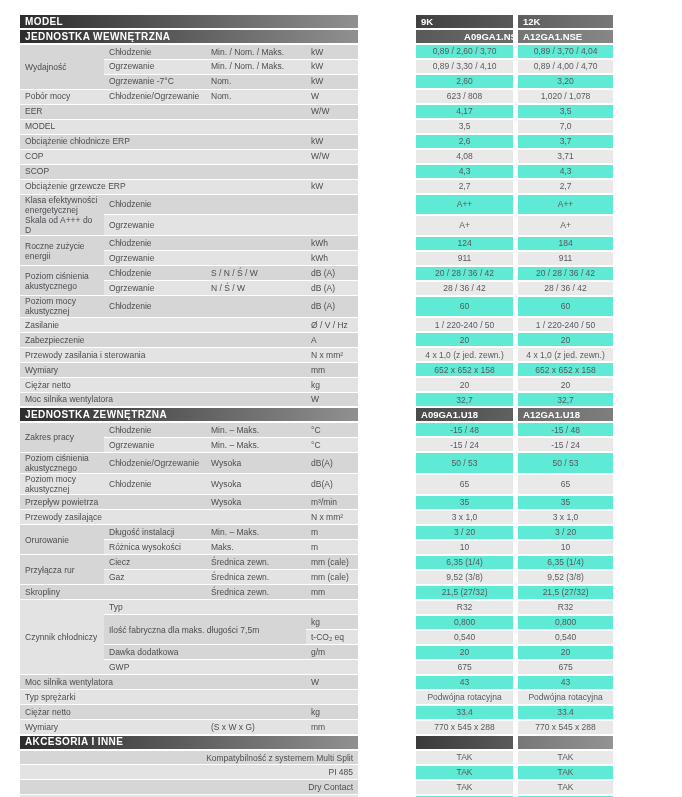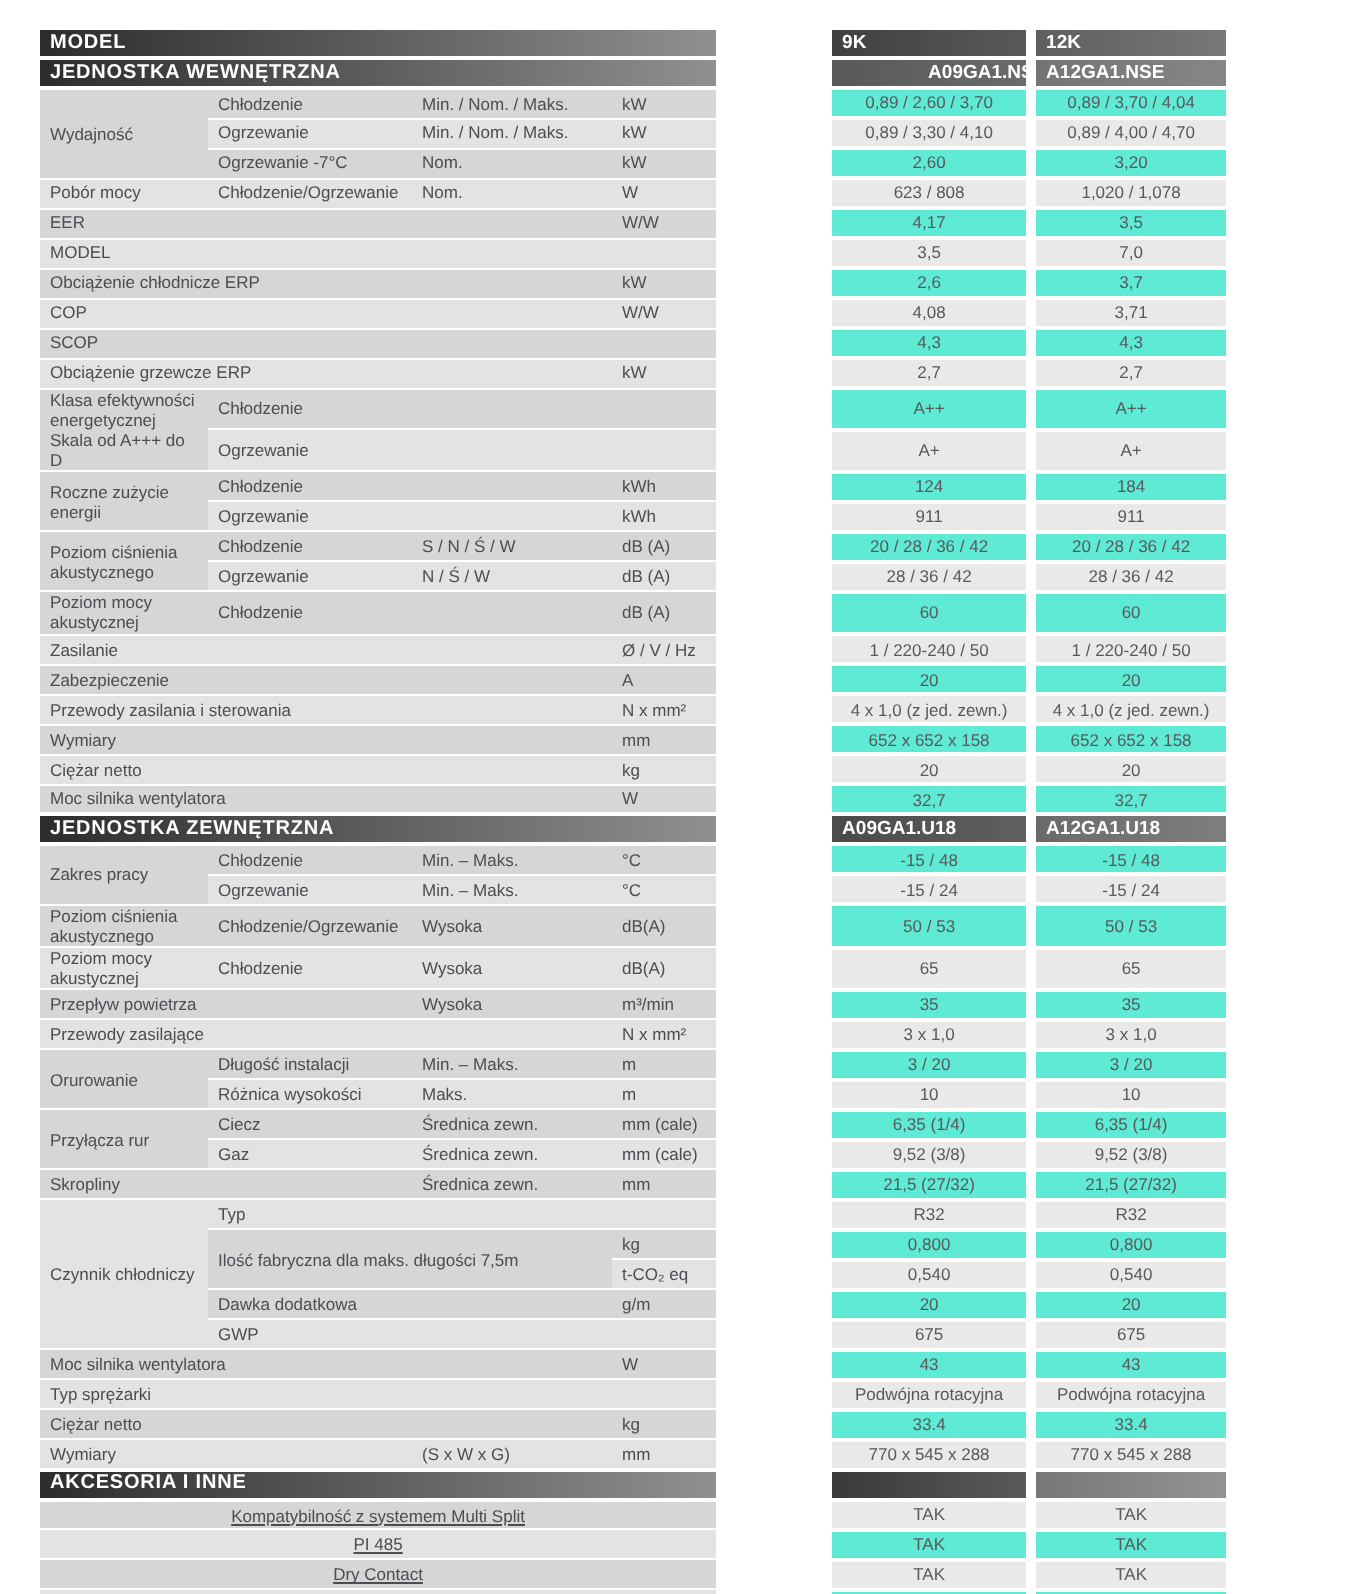--- a/index.html
+++ b/index.html
@@ -11,21 +11,21 @@
   col.c-gap2{width:5px;}  col.c-v12{width:95px;}
   td{height:13px;padding:0 5px;border-bottom:1px solid #fff;font-size:8.5px;
      line-height:1.2;vertical-align:middle;color:#4c4d52;overflow:hidden;}
   td.gapc{background:#fff;border:none;padding:0;}
   
   .Ld{background:#d6d6d6;} .Ll{background:#e3e3e3;}
   
   .Vw{background:#5eead4;} .Vg{background:#e9e9e9;margin-left:25px;}
   .V{text-align:center;color:#58595b;border-bottom:2px solid #fff;}
   .lbl{white-space:pre-line;}
-  .acc{text-align:center;text-decoration:underline;}
+  .acc{text-align:right;}
   
   .B{color:#fff;font-weight:bold;text-align:left;height:13px;
      border-top:2px solid #fff;border-bottom:2px solid #fff;font-size:9.5px;}
   .bar-left{background:linear-gradient(90deg,#2c2c2c,#909090);font-size:10px;letter-spacing:.4px;}
   .g9k {background:linear-gradient(90deg,#404040,#595959);}
   .g12k{background:linear-gradient(90deg,#5e5e5e,#787878);}
   .gm9 {background:linear-gradient(90deg,#595959,#6b6b6b);padding-left:48px;}
   .gm12{background:linear-gradient(90deg,#747474,#868686);}
   .gu9 {background:linear-gradient(90deg,#4a4a4a,#606060);}
   .gu12{background:linear-gradient(90deg,#6a6a6a,#7e7e7e);}

